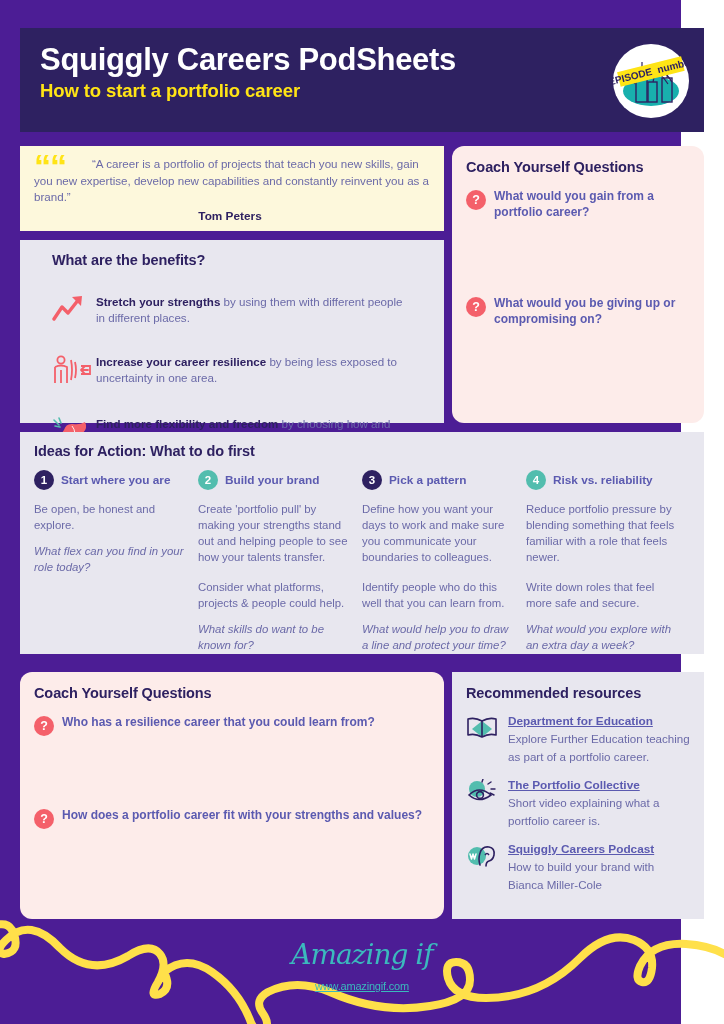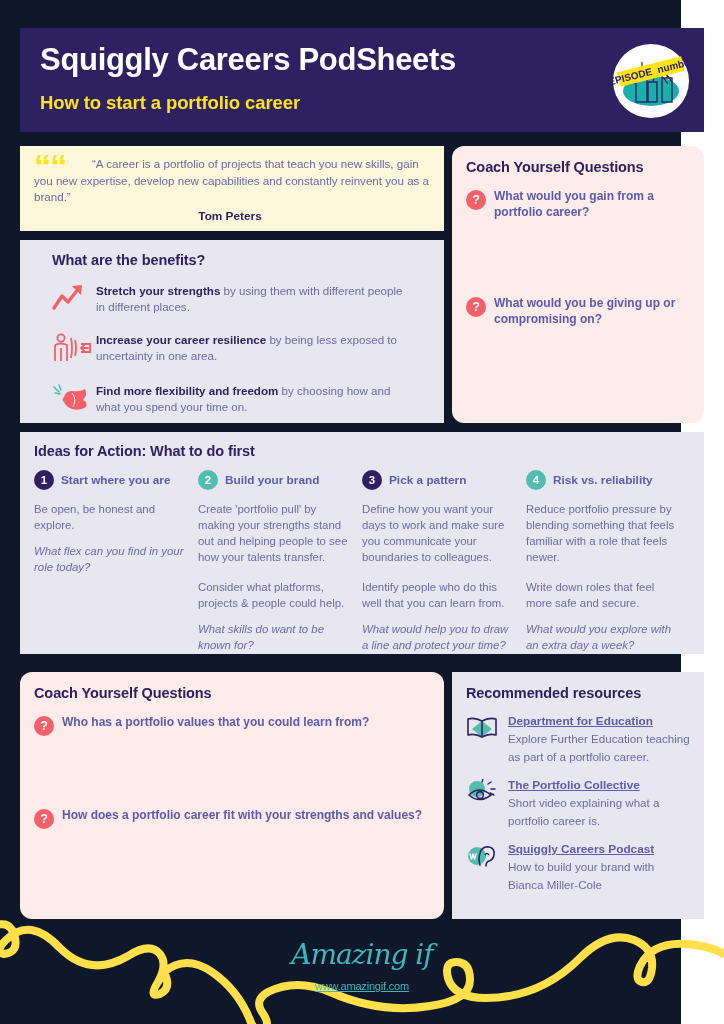--- a/index.html
+++ b/index.html
@@ -2,41 +2,41 @@
 <html><head>
 <meta charset="utf-8">
 <style>
   * { box-sizing: border-box; margin: 0; padding: 0; }
   html, body {
     width: 724px; height: 1024px;
     background: #ffffff;
     font-family: "Liberation Sans", sans-serif;
     overflow: hidden;
   }
-  .page { position: relative; width: 681px; height: 1024px; background:#0f172a; }
+  .page { position: relative; width: 681px; height: 1024px; background:#4c1d95; }
 
   
   .header {
     position: absolute; left: 20px; top: 28px;
     width: 684px; height: 104px;
     background: #2e2161;
     padding: 12px 18px 10px 20px;
   }
   .header-title {
     color: #ffffff;
     font-size: 31px;
     font-weight: bold;
     letter-spacing: -0.3px;
     line-height: 40px;
   }
   .header-sub {
     color: #ffe415;
     font-size: 18.5px;
     font-weight: bold;
-    margin-top: 12px;
+    margin-top: 0;
     letter-spacing: -0.1px;
   }
   .badge {
     position: absolute; right: 14px; top: 14px;
     width: 78px; height: 78px;
   }
 
   
   .panel { position: absolute; }
   .p-yellow { background: #fdf8dc; }
@@ -61,21 +61,21 @@
     color: #6b6aa8; font-size: 11.6px; line-height: 16.5px;
     padding-left: 0; text-indent: 58px;
   }
   .quote-author {
     text-align: center; color: #2e2161; font-weight: bold;
     font-size: 11.8px; margin-top: 3px; padding-right: 4px;
   }
 
   
   .benefits-panel { left: 20px; top: 240px; width: 424px; height: 183px; padding: 12px 32px; }
-  .benefit-row { display: flex; align-items: flex-start; margin-top: 14px; }
+  .benefit-row { display: flex; align-items: flex-start; margin-top: 25px; }
   .benefit-icon { width: 44px; flex: 0 0 44px; padding-top: 1px; }
   .benefit-text {
     color: #6b6aa8; font-size: 11.6px; line-height: 16px; padding-top: 1px;
   }
   .benefit-text b { color: #2e2161; font-weight: bold; }
 
   
   .coach-top { left: 452px; top: 146px; width: 252px; height: 277px; padding: 13px 14px; }
   .q-row { display: flex; align-items: flex-start; margin-top: 14px; }
   .q-bullet {
@@ -268,21 +268,21 @@
       </div>
 
     </div>
   </div>
 
   <div class="panel p-pink coach-bot">
     <div class="panel-title">Coach Yourself Questions</div>
 
     <div class="q-row">
       <div class="q-bullet">?</div>
-      <div class="q-text">Who has a portfolio values that you could learn from?</div>
+      <div class="q-text">Who has a resilience career that you could learn from?</div>
     </div>
     <div class="q-spacer"></div>
     <div class="q-row">
       <div class="q-bullet">?</div>
       <div class="q-text">How does a portfolio career fit with your strengths and values?</div>
     </div>
   </div>
 
   <div class="panel p-grey res-panel">
     <div class="panel-title">Recommended resources</div>

